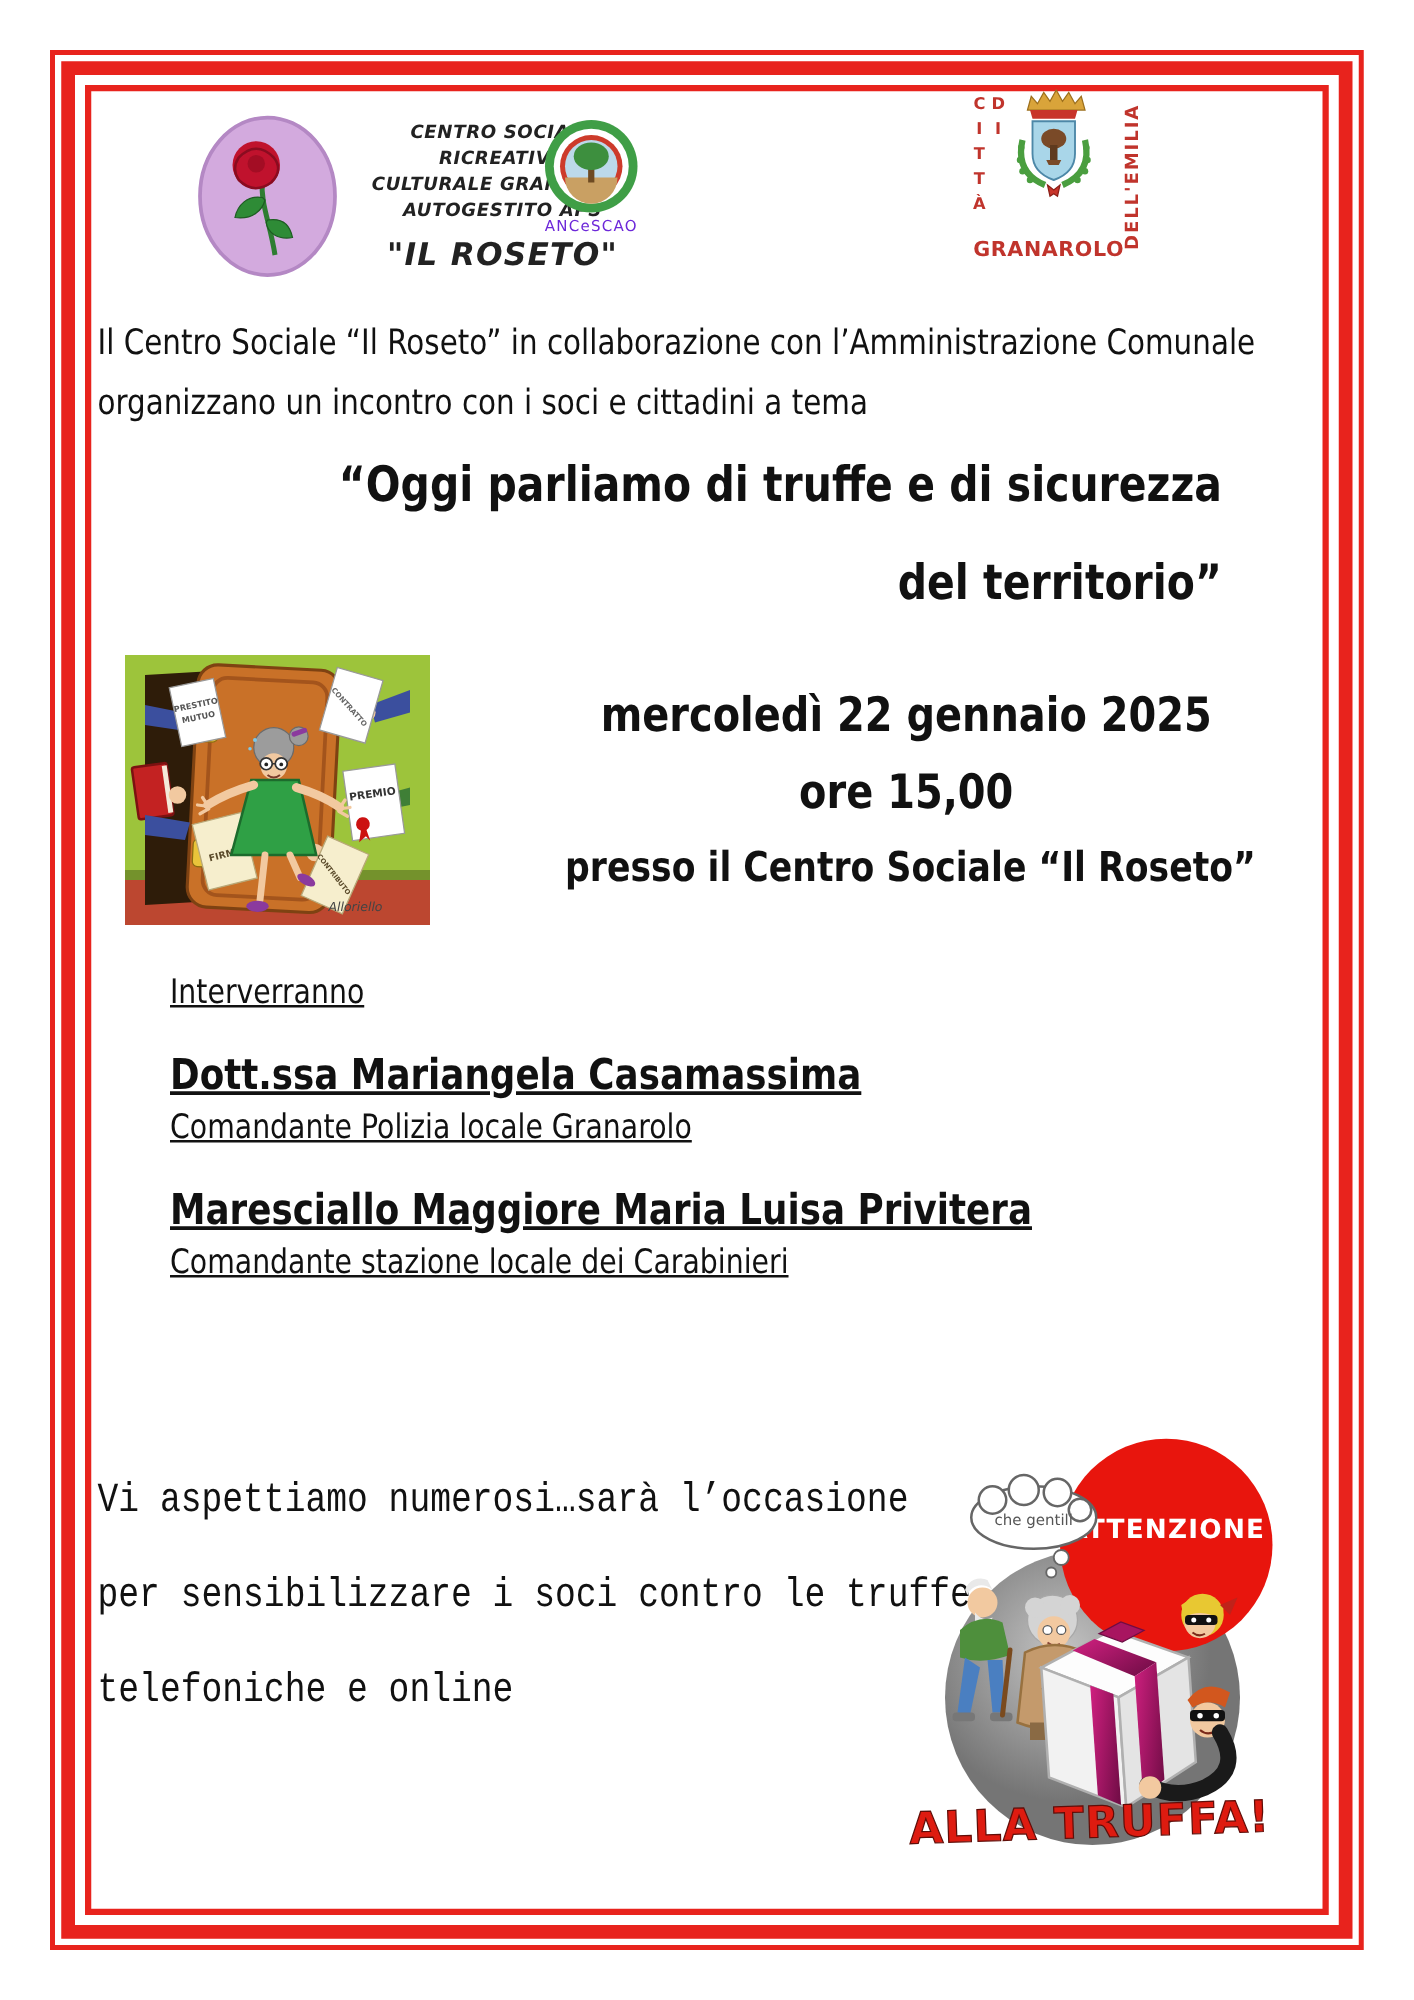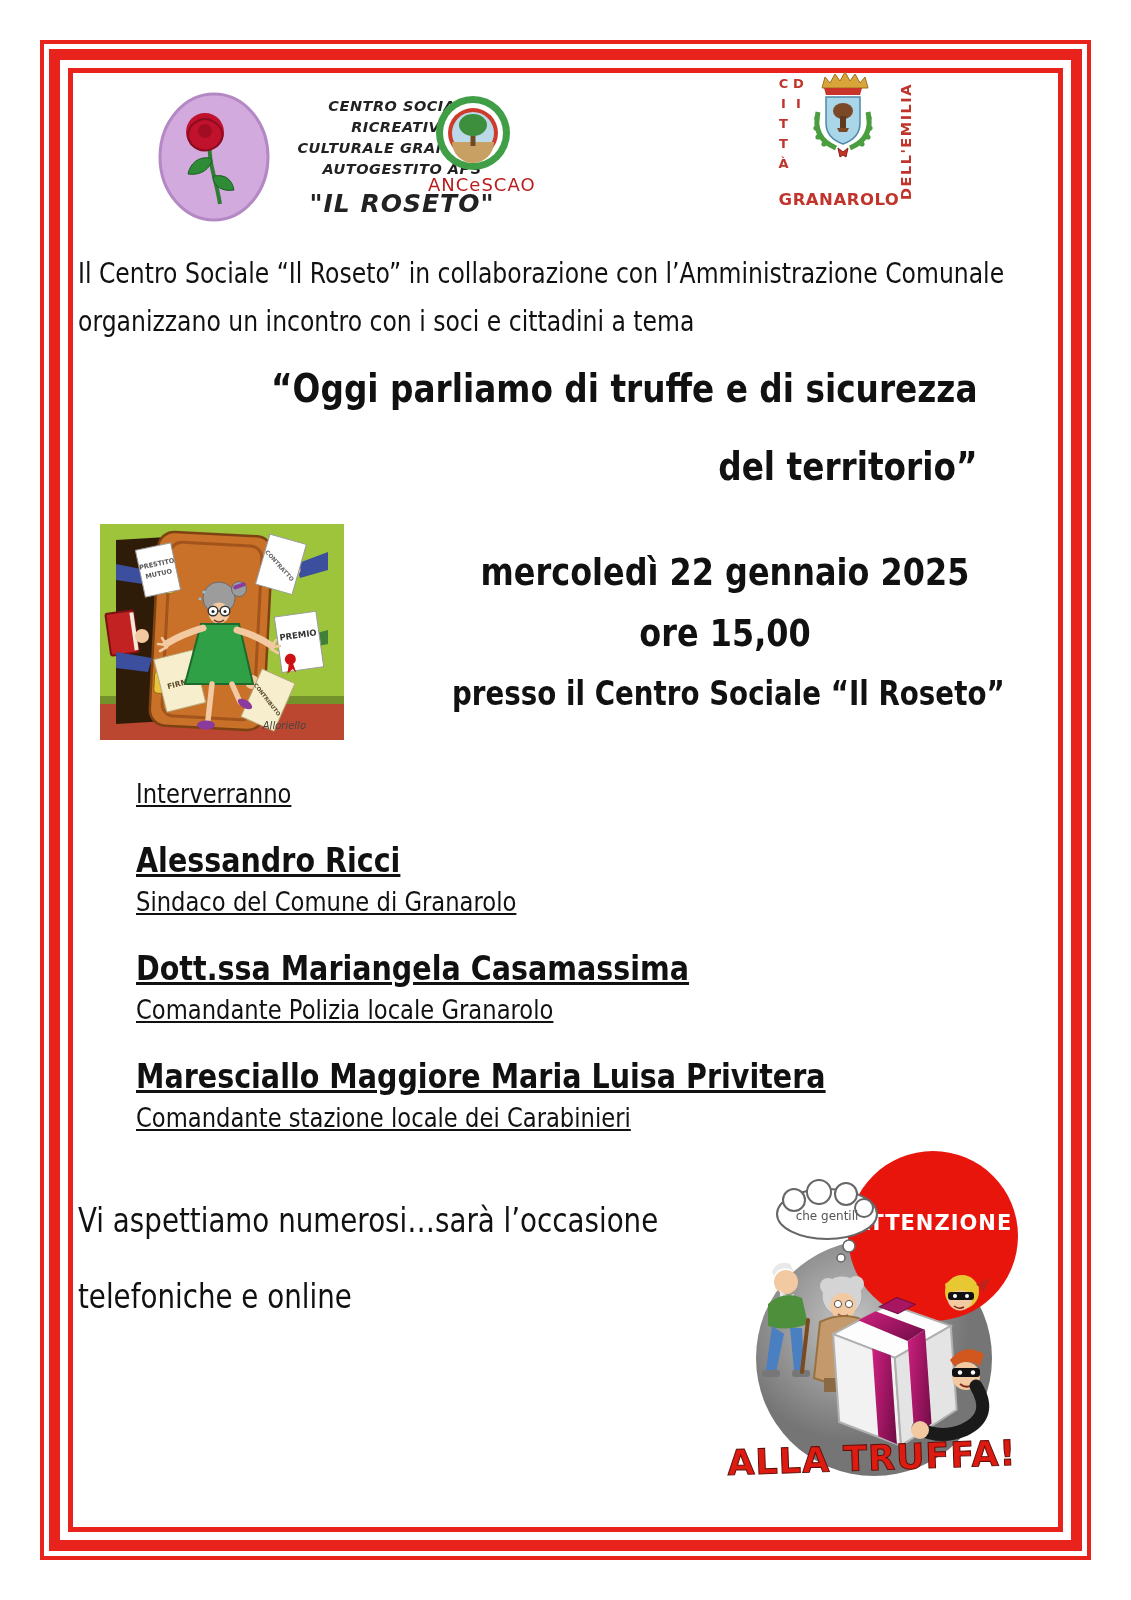--- a/index.html
+++ b/index.html
@@ -19,21 +19,21 @@
   .cond{transform:scaleX(.84);transform-origin:0 50%;white-space:nowrap;}
   .cond-c{transform:scaleX(.84);transform-origin:50% 50%;white-space:nowrap;}
   
   .roseto{position:absolute;left:158px;top:88px;width:370px;height:145px;}
   .roseto svg{position:absolute;left:0;top:4px;}
   .roseto-text{position:absolute;left:118px;top:8px;width:252px;text-align:center;
     font-style:italic;font-weight:bold;color:#222;}
   .roseto-text .l{font-size:14.5px;line-height:21px;letter-spacing:.5px;}
   .roseto-text .name{font-size:25px;margin-top:9px;letter-spacing:1px;}
   .ancescao{position:absolute;left:428px;top:94px;width:90px;text-align:center;}
-  .ancescao .lbl{font-size:18px;color:#b91c1c;letter-spacing:1px;margin-top:2px;}
+  .ancescao .lbl{font-size:12px;color:#6d28d9;letter-spacing:1px;margin-top:2px;}
   .citylogo{position:absolute;left:776px;top:70px;width:140px;height:142px;color:var(--city-red);font-weight:bold;}
   .city-left{position:absolute;left:0;top:6px;height:126px;writing-mode:vertical-lr;text-orientation:upright;
     font-size:13px;letter-spacing:5px;}
   .city-right{position:absolute;right:2px;top:0;height:130px;writing-mode:vertical-rl;transform:rotate(180deg);
     font-size:14.5px;letter-spacing:1.5px;}
   .city-bottom{position:absolute;left:2px;top:120px;width:122px;text-align:center;font-size:16.5px;letter-spacing:.5px;}
   .citylogo svg{position:absolute;left:28px;top:0;}
   
   .intro{position:absolute;left:78px;top:250px;width:975px;font-size:28px;line-height:48px;}
   
@@ -47,21 +47,21 @@
   .event .d2{font-size:38px;margin-top:17px;}
   .event .d3{font-size:33px;margin-top:19px;}
   
   .speakers{position:absolute;left:136px;top:778px;width:880px;text-decoration:underline;}
   .spk-head{font-size:27px;}
   .speaker{margin-top:31px;}
   .spk-name{font-size:34px;font-weight:bold;}
   .spk-role{font-size:27px;margin-top:6px;}
   
   .closing{position:absolute;left:78px;top:1182px;width:700px;font-size:33px;}
-  .closing .cl{height:76px;display:flex;align-items:center;}
+  .closing .cl{height:76px;display:flex;font-family:Liberation Mono, monospace;}
   
   .gift-art{position:absolute;left:724px;top:1134px;width:296px;height:352px;}
   svg text{font-family:"DejaVu Sans", sans-serif;}
 </style>
 </head>
 <body>
 
 <div class="frame f1"></div>
 <div class="frame f2"></div>
 <div class="frame f3"></div>
@@ -221,36 +221,35 @@
 
 <div class="event">
   <div class="cond-c d1">mercoledì 22 gennaio 2025</div>
   <div class="cond-c d2">ore 15,00</div>
   <div class="cond-c d3">presso il Centro Sociale “Il Roseto”</div>
 </div>
 
 <div class="speakers">
   <div class="cond spk-head">Interverranno</div>
   <div class="speaker">
-    <div class="cond spk-name">Alessandro Ricci</div>
-    <div class="cond spk-role">Sindaco del Comune di Granarolo</div>
-  </div>
-  <div class="speaker">
     <div class="cond spk-name">Dott.ssa Mariangela Casamassima</div>
     <div class="cond spk-role">Comandante Polizia locale Granarolo</div>
   </div>
   <div class="speaker">
     <div class="cond spk-name">Maresciallo Maggiore Maria Luisa Privitera</div>
     <div class="cond spk-role">Comandante stazione locale dei Carabinieri</div>
   </div>
 </div>
 
 <div class="closing">
   <div class="cl">
       <span class="cond">Vi aspettiamo numerosi…sarà l’occasione</span>
+    </div>
+  <div class="cl">
+      <span class="cond">per sensibilizzare i soci contro le truffe</span>
     </div>
   <div class="cl">
       <span class="cond">telefoniche e online</span>
     </div>
 </div>
 
 <div class="gift-art">
 <svg width="296" height="352" viewBox="0 0 296 352">
   <defs>
     <radialGradient id="greyg" cx="40%" cy="35%">

